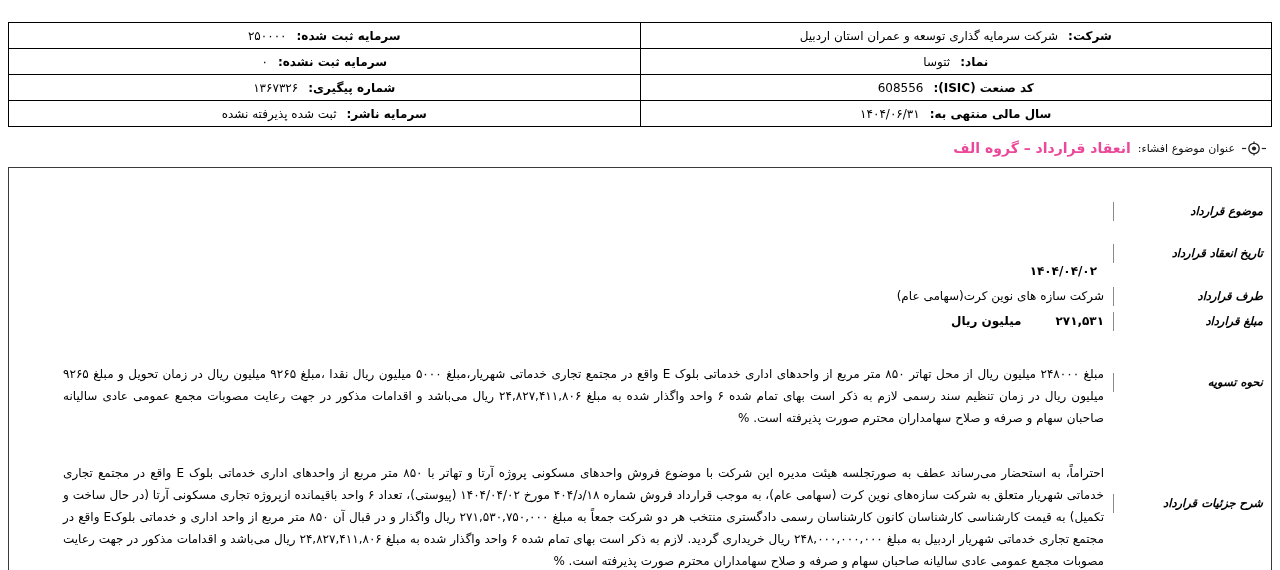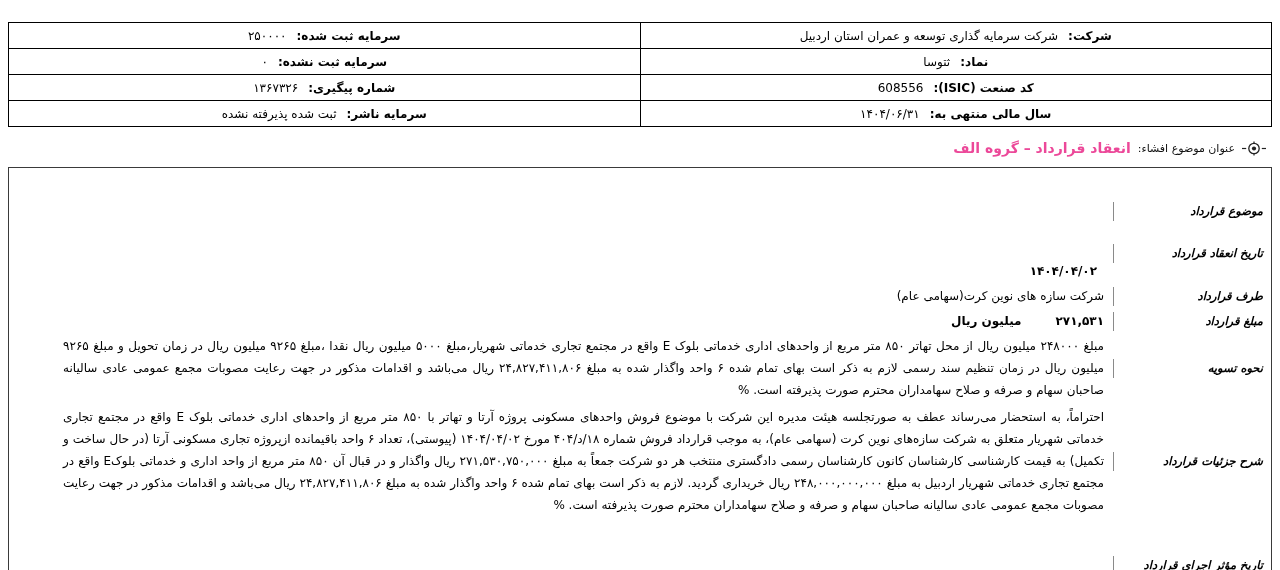--- a/index.html
+++ b/index.html
@@ -76,20 +76,21 @@
     font-size: 12px;
     line-height: 22px;
     padding-inline-start: 9px;   
     padding-inline-end: 10px;
   }
   .cval.single { text-align: start; }
   .cval.date   { padding-inline-start: 16px; font-weight: bold; margin-top: 36px; }
   .cval.para   {
     text-align: justify;
     padding-inline-end: 54px;    
+    margin-top: 28px;
   }
   .amount-num  { font-weight: bold; text-align: right; }
   .amount-unit { margin-inline-start: 34px; font-weight: bold; }
   .gap-top     { margin-top: 20px; }
   .small-gap-top { margin-top: 5px; }
 </style>
 </head>
 <body>
 
 <table class="header-table">

